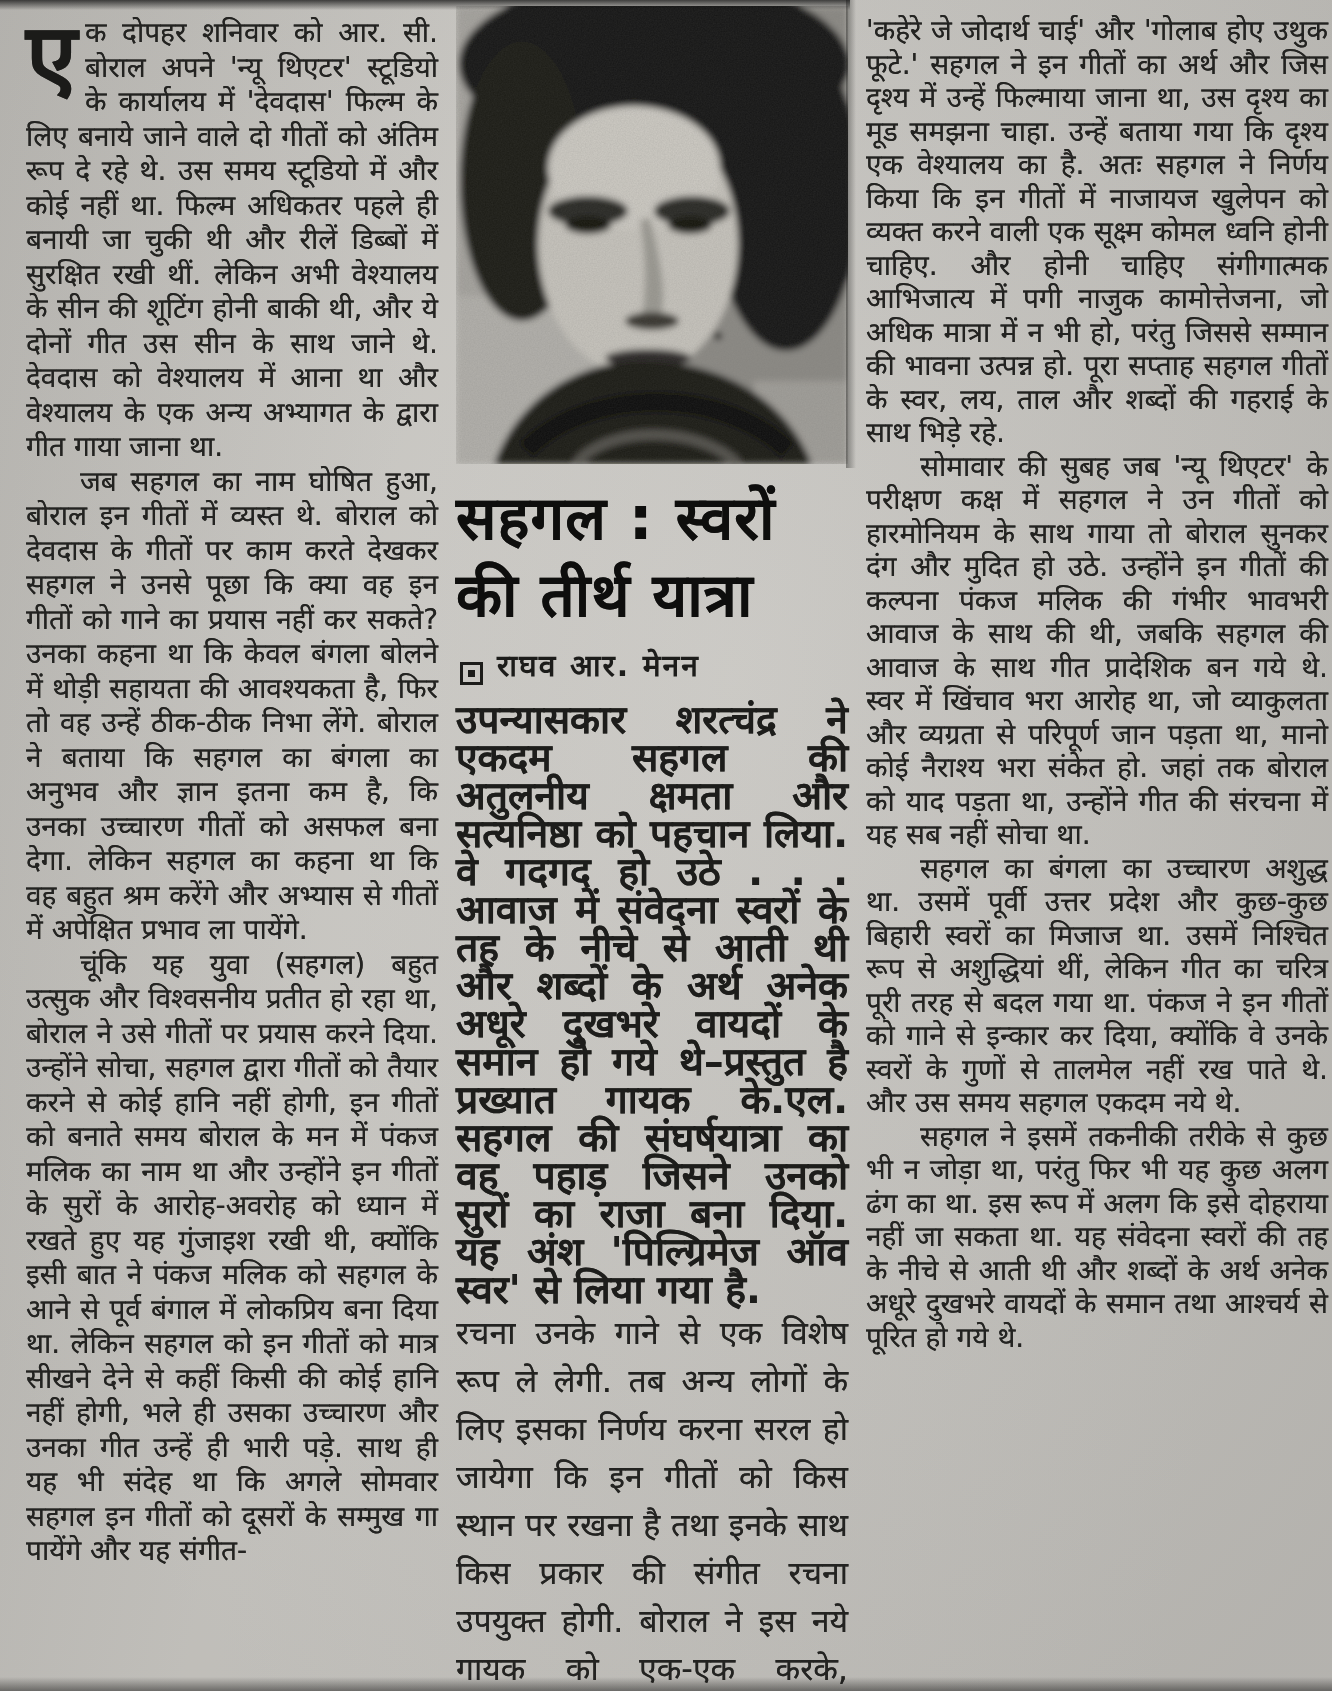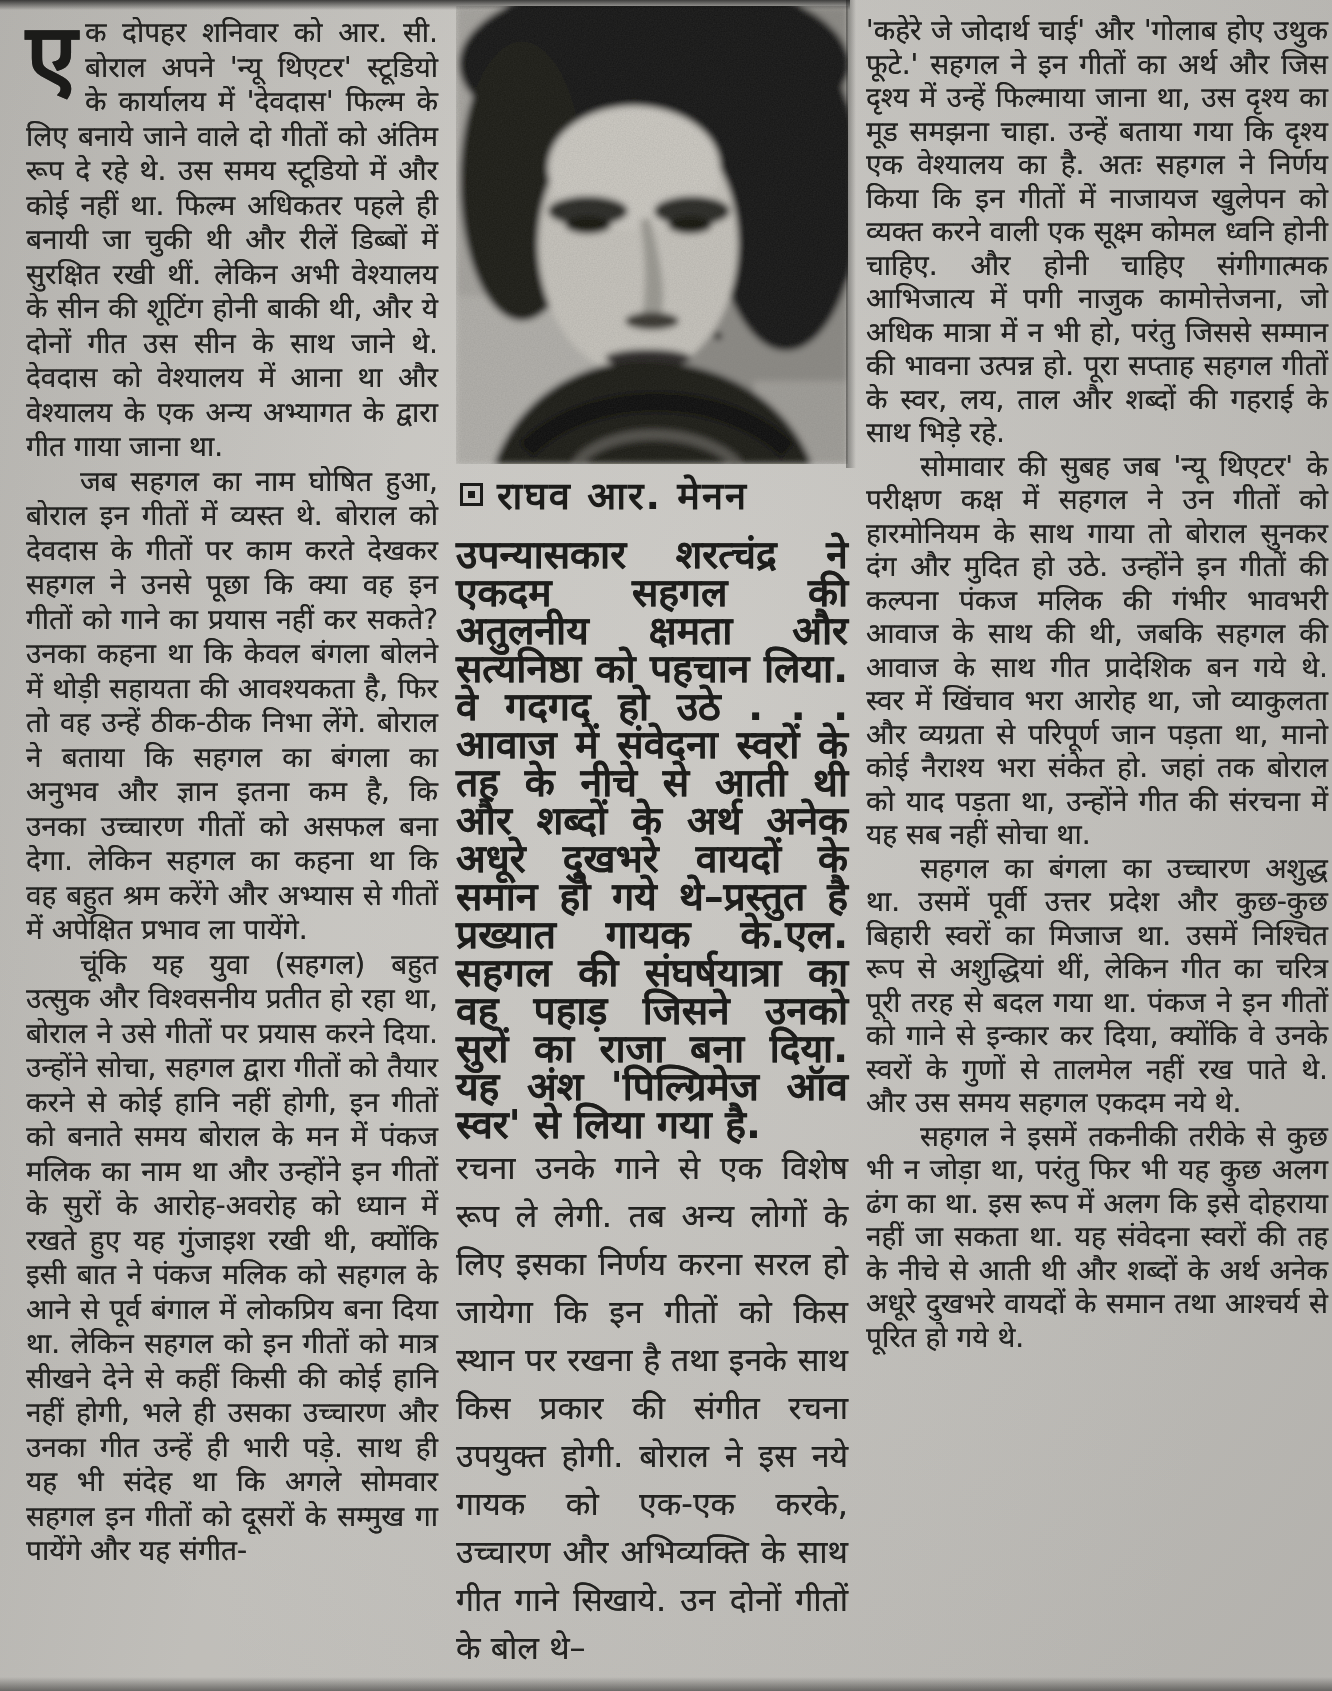--- a/index.html
+++ b/index.html
@@ -34,22 +34,22 @@
 
   .indent{text-indent:54px;}
 
   .dropcap{float:left;font-size:92px;line-height:72px;padding:6px 8px 0 0;
     font-weight:bold;color:#1b1b19;}
 
   .photo{width:392px;height:458px;margin:6px 0 0 0;display:block;}
 
   .headline{font-weight:bold;color:#0e0e0d;font-size:60px;line-height:77px;
     margin:16px 0 10px 0;letter-spacing:1px;text-align:left;}
-  .byline{display:flex;align-items:center;gap:14px;margin:4px 0 16px 4px;
-    font-size:38px;font-weight:bold;letter-spacing:2px;color:#1c1c1a;text-align:left;}
+  .byline{display:flex;align-items:flex-end;gap:14px;margin:4px 0 16px 4px;
+    font-size:30px;font-weight:bold;letter-spacing:2px;color:#1c1c1a;text-align:left;}
   .byline-square{width:17px;height:17px;border:3px solid #1c1c1a;display:inline-flex;
     align-items:center;justify-content:center;flex:0 0 auto;}
   .byline-square::after{content:"";width:7px;height:7px;background:#1c1c1a;display:block;}
   .lead{font-weight:bold;font-size:39px;line-height:38px;color:#1d1d1b;margin-bottom:10px;}
   .center-body{font-size:32px;line-height:48px;}
 
   .songline{font-weight:normal;margin-top:46px;}
   .ink-soft{text-shadow:0 0 .6px rgba(35,35,33,.8);}
 </style>
 </head>
@@ -103,20 +103,24 @@
         <ellipse cx="189" cy="402" rx="56" ry="17" fill="#a9a69e"></ellipse>
 
         <ellipse cx="194" cy="398" rx="42" ry="30" fill="#b4b1a9"></ellipse>
         <path d="M38,458 C66,382 138,350 200,355 C272,360 332,396 356,458 Z" fill="#1c1b19"></path>
         <path d="M70,444 C130,382 262,378 332,444" stroke="#0d0d0c" stroke-width="20" fill="none"></path>
         <path d="M120,458 C150,420 240,418 282,458" stroke="#55534d" stroke-width="10" fill="none"></path>
       </g>
       <rect width="392" height="458" filter="url(#grain)" opacity="0.35"></rect>
     </svg>
 
+    <div class="headline ink-soft">
+      <div>सहगल : स्वरों</div>
+      <div>की तीर्थ यात्रा</div>
+    </div>
 
     <div class="byline">
       <span class="byline-square"></span>
       <span>राघव आर. मेनन</span>
     </div>
 
     <p class="lead ink-soft" style="text-align:justify;">उपन्यासकार शरत्चंद्र ने एकदम सहगल की अतुलनीय क्षमता और सत्यनिष्ठा को पहचान लिया. वे गदगद हो उठे . . . आवाज में संवेदना स्वरों के तह के नीचे से आती थी और शब्दों के अर्थ अनेक अधूरे दुखभरे वायदों के समान हो गये थे–प्रस्तुत है प्रख्यात गायक के.एल. सहगल की संघर्षयात्रा का वह पहाड़ जिसने उनको सुरों का राजा बना दिया. यह अंश 'पिल्ग्रिमेज ऑव स्वर' से लिया गया है.</p>
     <p class="center-body ink-soft">रचना उनके गाने से एक विशेष रूप ले लेगी. तब अन्य लोगों के लिए इसका निर्णय करना सरल हो जायेगा कि इन गीतों को किस स्थान पर रखना है तथा इनके साथ किस प्रकार की संगीत रचना उपयुक्त होगी. बोराल ने इस नये गायक को एक-एक करके, उच्चारण और अभिव्यक्ति के साथ गीत गाने सिखाये. उन दोनों गीतों के बोल थे–</p>
   </div>
 

